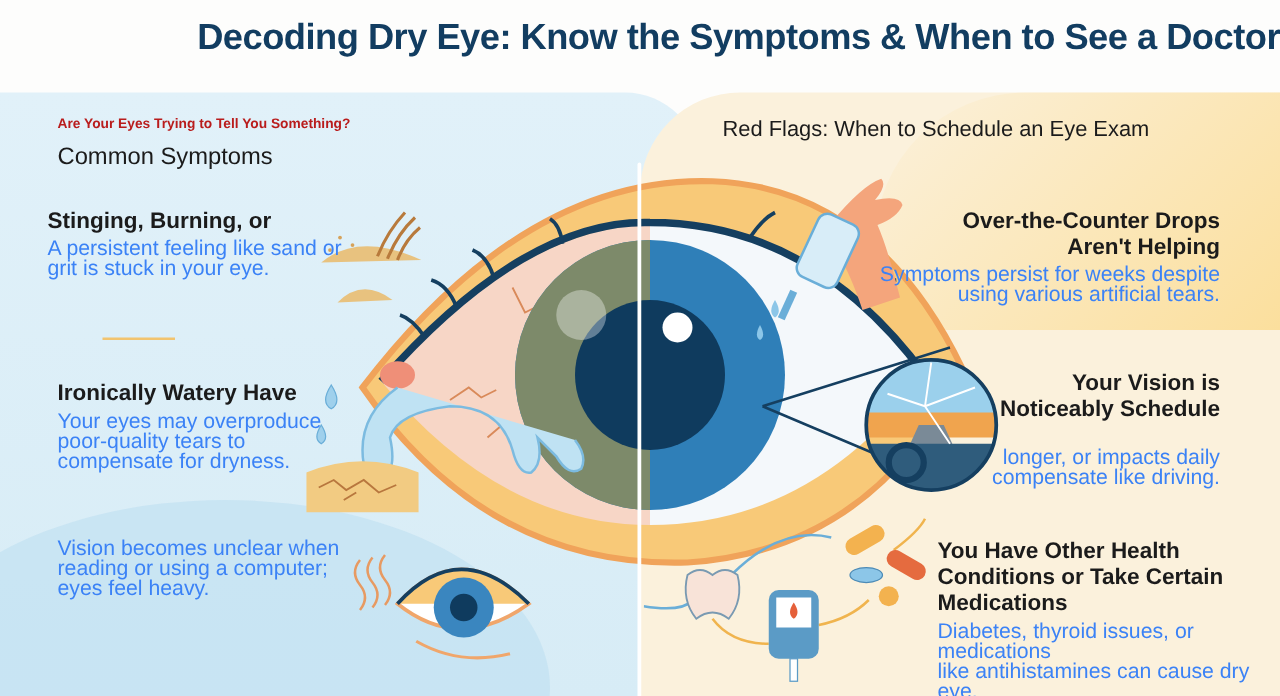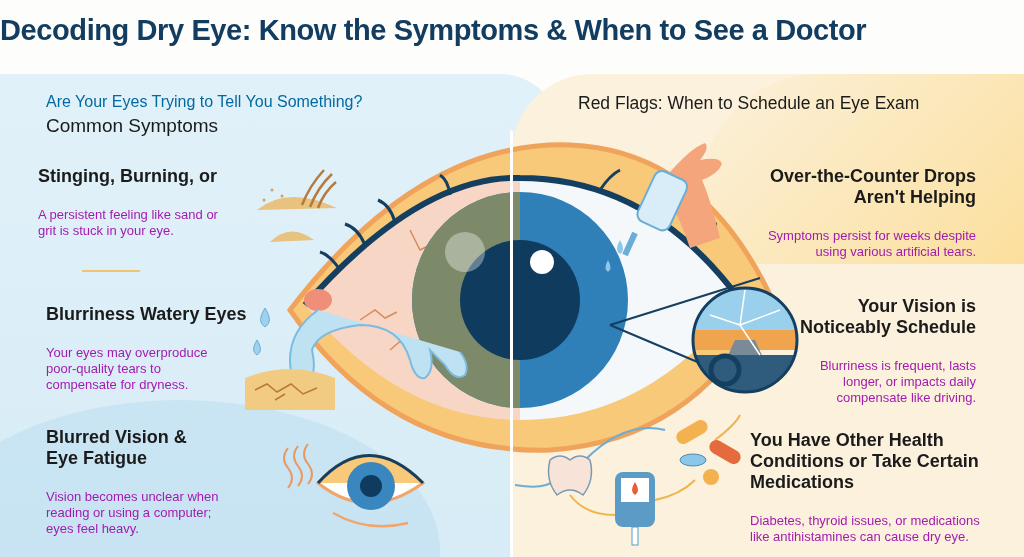--- a/index.html
+++ b/index.html
@@ -1,28 +1,28 @@
 <!DOCTYPE html>
 <html><head>
 <meta charset="utf-8">
 <style>
   html,body{margin:0;padding:0;}
   body{width:1024px;height:557px;overflow:hidden;background:#fdfdfc;font-family:"Liberation Sans","DejaVu Sans",sans-serif;position:relative;color:#1c1c1c;}
-  .title{position:absolute;left:0;top:14px;width:1024px;text-align:left;font-size:29px;font-weight:bold;color:#123d61;letter-spacing:-0.4px;}
+  .title{position:absolute;left:0;top:14px;width:1024px;text-align:right;font-size:29px;font-weight:bold;color:#123d61;letter-spacing:-0.4px;}
   .bg-left{position:absolute;left:0;top:74px;width:560px;height:483px;background:linear-gradient(180deg,#e1f1f9 0%,#d7ecf6 100%);border-top-right-radius:60px;}
   .bg-left-lower{position:absolute;left:-80px;top:400px;width:520px;height:300px;border-radius:50%;background:#c5e3f2;opacity:.85;}
   .bg-right{position:absolute;left:512px;top:74px;width:512px;height:483px;background:#fbf1dc;border-top-left-radius:80px;}
   .bg-right-glow{position:absolute;left:700px;top:74px;width:324px;height:190px;background:linear-gradient(135deg,rgba(253,236,190,0) 0%,#fbdf9d 100%);border-top-left-radius:120px;}
   .divider-line{position:absolute;left:510px;top:130px;width:3px;height:430px;background:#ffffff;border-radius:2px;}
-  .h-left{position:absolute;left:46px;top:93px;font-size:16px;font-weight:normal;color:#0369a1;}
+  .h-left{position:absolute;left:46px;top:93px;font-size:11px;font-weight:bold;color:#b91c1c;}
   .h-left-sub{position:absolute;left:46px;top:115px;font-size:19px;color:#1b1b1b;}
   .h-right{position:absolute;left:578px;top:93px;font-size:17.5px;font-weight:normal;color:#1b1b1b;}
   .item{position:absolute;}
   .item .ih{font-size:18px;font-weight:bold;line-height:21px;color:#1b1b1b;}
-  .item .ib{font-size:13px;line-height:16px;color:#a21caf;margin-top:20px;}
+  .item .ib{font-size:17px;line-height:16px;color:#3b82f6;margin-top:4px;}
   .item.r{text-align:right;}
   .sep{position:absolute;left:82px;top:270px;width:58px;height:2px;background:#f2c46f;}
   svg{position:absolute;}
 </style>
 </head>
 <body>
 
 <div class="bg-left"></div>
 <div class="bg-left-lower"></div>
 <div class="bg-right"></div>
@@ -137,32 +137,31 @@
 </svg>
 
 <div class="divider-line"></div>
 
 <div class="item" style="left:38px;top:166px;">
   <div class="ih"><span>Stinging, Burning, or</span><br></div>
   <div class="ib"><span>A persistent feeling like sand or</span><br><span>grit is stuck in your eye.</span></div>
 </div>
 <div class="sep"></div>
 <div class="item" style="left:46px;top:304px;">
-  <div class="ih"><span>Blurriness Watery Eyes</span></div>
+  <div class="ih"><span>Ironically Watery Have</span></div>
   <div class="ib"><span>Your eyes may overproduce</span><br><span>poor-quality tears to</span><br><span>compensate for dryness.</span></div>
 </div>
 <div class="item" style="left:46px;top:427px;">
-  <div class="ih"><span>Blurred Vision &amp;</span><br><span>Eye Fatigue</span></div>
   <div class="ib"><span>Vision becomes unclear when</span><br><span>reading or using a computer;</span><br><span>eyes feel heavy.</span></div>
 </div>
 
 <div class="item r" style="right:48px;top:166px;">
   <div class="ih"><span>Over-the-Counter Drops</span><br><span>Aren't Helping</span></div>
   <div class="ib"><span>Symptoms persist for weeks despite</span><br><span>using various artificial tears.</span></div>
 </div>
 <div class="item r" style="right:48px;top:296px;">
   <div class="ih"><span>Your Vision is</span><br><span>Noticeably Schedule</span></div>
-  <div class="ib"><span>Blurriness is frequent, lasts</span><br><span>longer, or impacts daily</span><br><span>compensate like driving.</span></div>
+  <div class="ib"><br><span>longer, or impacts daily</span><br><span>compensate like driving.</span></div>
 </div>
 <div class="item" style="left:750px;top:430px;">
   <div class="ih"><span>You Have Other Health</span><br><span>Conditions or Take Certain</span><br><span>Medications</span></div>
   <div class="ib"><span>Diabetes, thyroid issues, or medications</span><br><span>like antihistamines can cause dry eye.</span></div>
 </div>
 
 </body></html>

